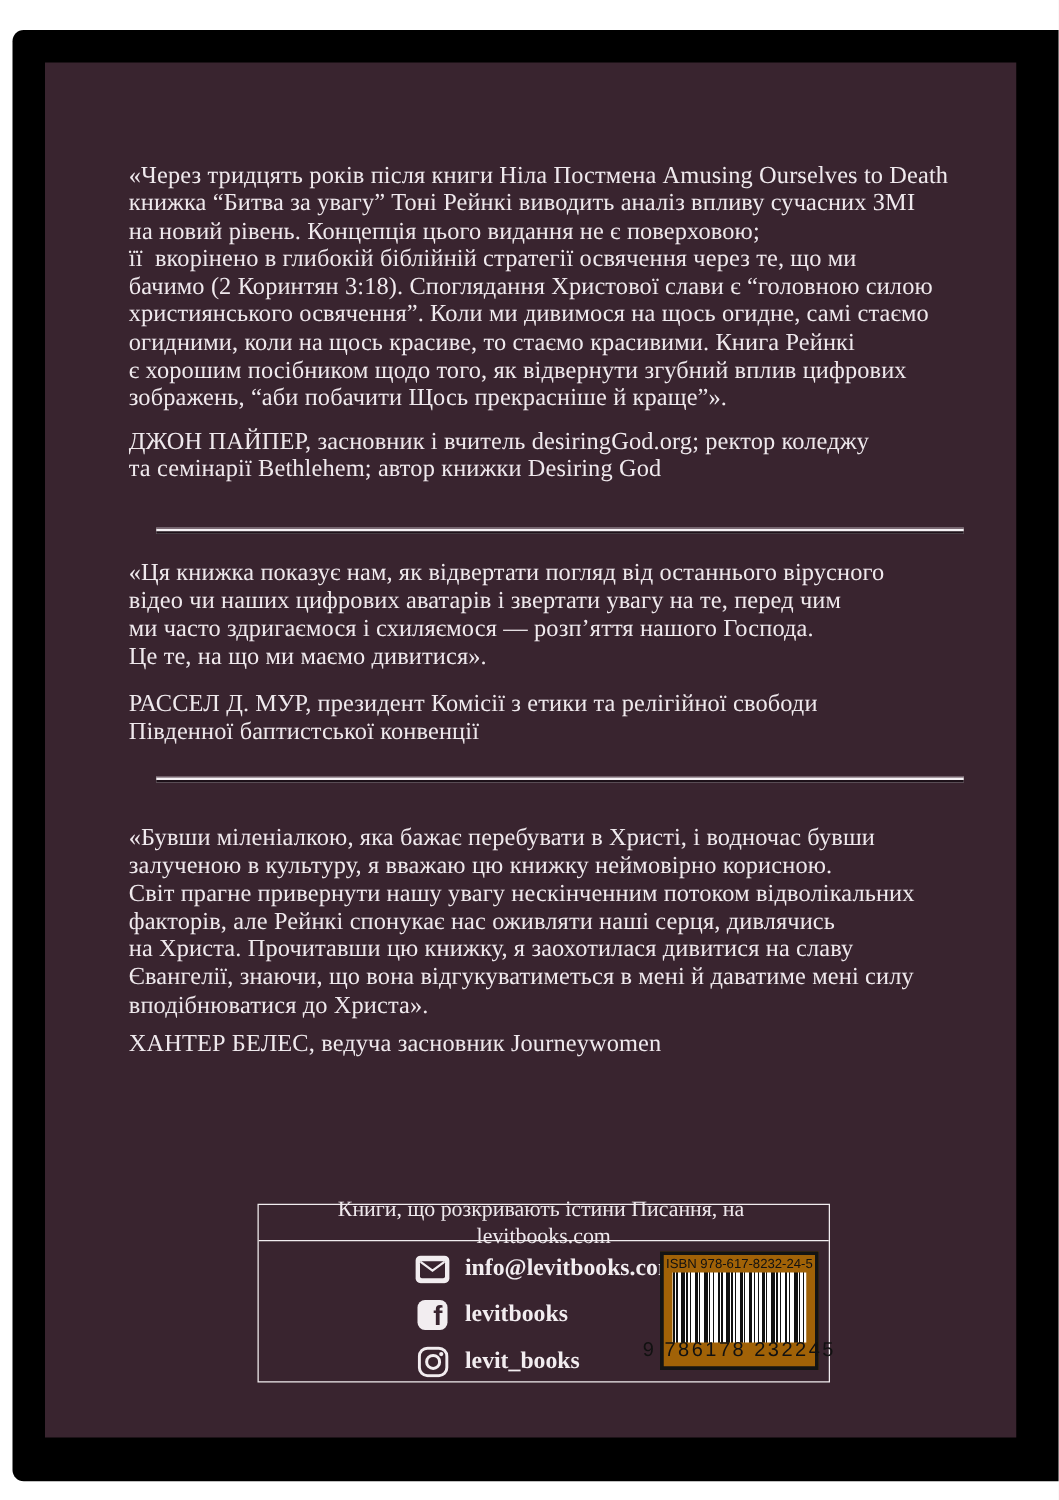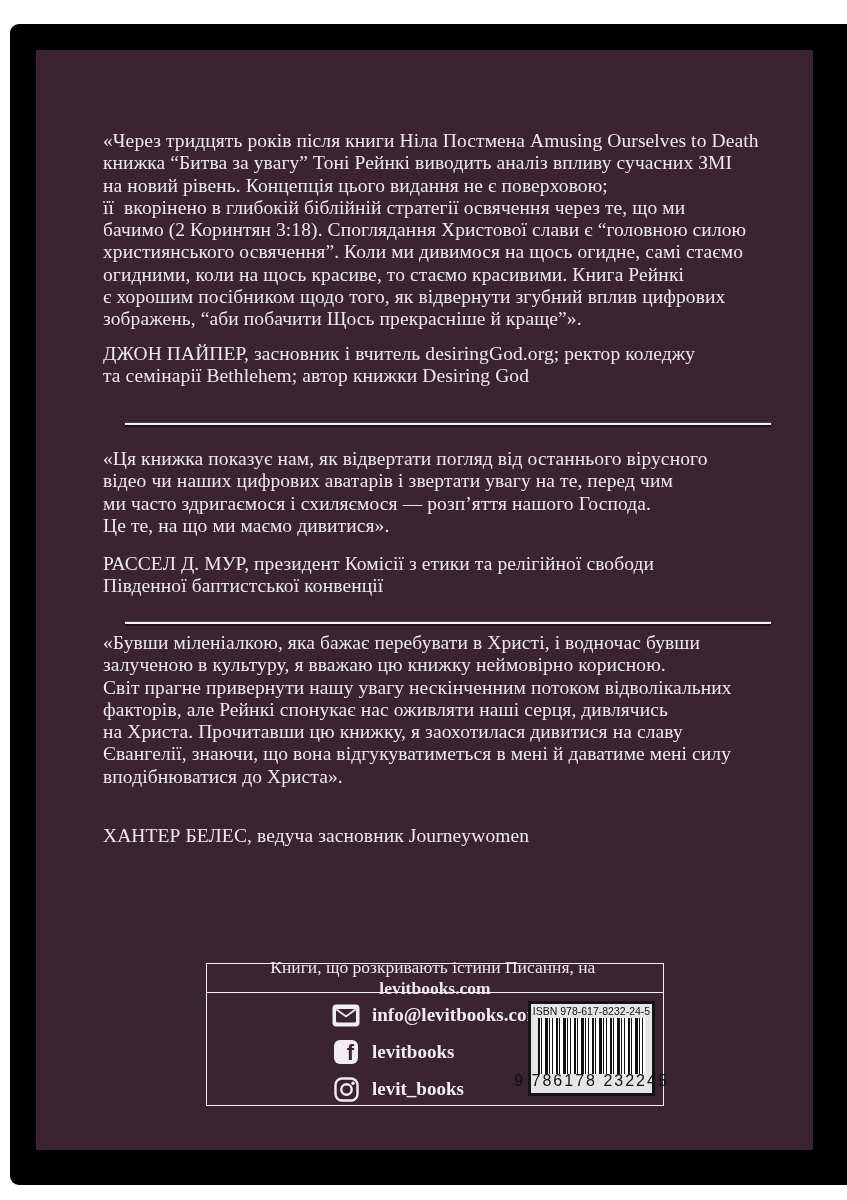--- a/index.html
+++ b/index.html
@@ -27,21 +27,21 @@
   
   .footer-box {
     position:absolute; left:170px; top:913px; width:458px; height:143px;
     border:1.5px solid #f2edf0; box-sizing:border-box;
   }
   .footer-header {
     height:29px; border-bottom:1.5px solid #f2edf0; box-sizing:border-box;
     display:flex; align-items:center; justify-content:center;
     font-size:17.5px; white-space:pre;flex-direction:column;
   }
-  .footer-header .bold { font-weight:bold; }
+  .footer-header .bold { font-weight:normal; }
   .footer-body { position:relative; height:110px; }
   
   .brand { position:absolute; left:18px; top:8px; width:108px; text-align:center; }
   .brand svg { display:block; margin:0 auto; }
   .brand-name {
     display:inline-block; margin-top:1px; padding:0 2px 3px 2px;
     font-size:20px; letter-spacing:1.5px; border-bottom:2px solid #f2edf0; color:#f2edf0;
   }
   
   .contacts { position:absolute; left:124px; top:7px; }
@@ -53,21 +53,21 @@
     position:relative; overflow:hidden;
   }
   .fb-f {
     position:absolute; right:4px; top:1px; color:#39242F;
     font-family:"Liberation Sans","DejaVu Sans",sans-serif;
     font-size:22px; font-weight:bold; line-height:24px;
   }
   
   .barcode {
     position:absolute; left:321px; top:8px; width:127px; height:95px;
-    background:#e5e5e5; border:3px solid #141414; box-sizing:border-box;
+    background:#a16207; border:3px solid #141414; box-sizing:border-box;
     display:flex; flex-direction:column; align-items:center;
   }
   .isbn-label {
     font-family:"Liberation Sans","DejaVu Sans",sans-serif;
     font-size:10.5px; color:#111; margin-top:1px; white-space:nowrap; letter-spacing:0;
   }
   .bars {
     width:107px; height:56px; margin-top:1px;
     background:repeating-linear-gradient(90deg,
       #111 0 2px, #fff 2px 3px, #111 3px 4px, #fff 4px 7px,
@@ -102,21 +102,21 @@
 
       <div class="quote" style="top:398px">«Ця книжка показує нам, як відвертати погляд від останнього вірусного
 відео чи наших цифрових аватарів і звертати увагу на те, перед чим
 ми часто здригаємося і схиляємося — розп’яття нашого Господа.
 Це те, на що ми маємо дивитися».</div>
       <div class="attr" style="top:503px">РАССЕЛ Д. МУР, президент Комісії з етики та релігійної свободи
 Південної баптистської конвенції</div>
 
       <div class="divider" style="top:571px"></div>
 
-      <div class="quote" style="top:582px">«Бувши міленіалкою, яка бажає перебувати в Христі, і водночас бувши
+      <div class="quote" style="top:610px">«Бувши міленіалкою, яка бажає перебувати в Христі, і водночас бувши
 залученою в культуру, я вважаю цю книжку неймовірно корисною.
 Світ прагне привернути нашу увагу нескінченним потоком відволікальних
 факторів, але Рейнкі спонукає нас оживляти наші серця, дивлячись
 на Христа. Прочитавши цю книжку, я заохотилася дивитися на славу
 Євангелії, знаючи, що вона відгукуватиметься в мені й даватиме мені силу
 вподібнюватися до Христа».</div>
       <div class="attr" style="top:775px">ХАНТЕР БЕЛЕС, ведуча засновник Journeywomen</div>
 
       <div class="footer-box">
         <div class="footer-header">

